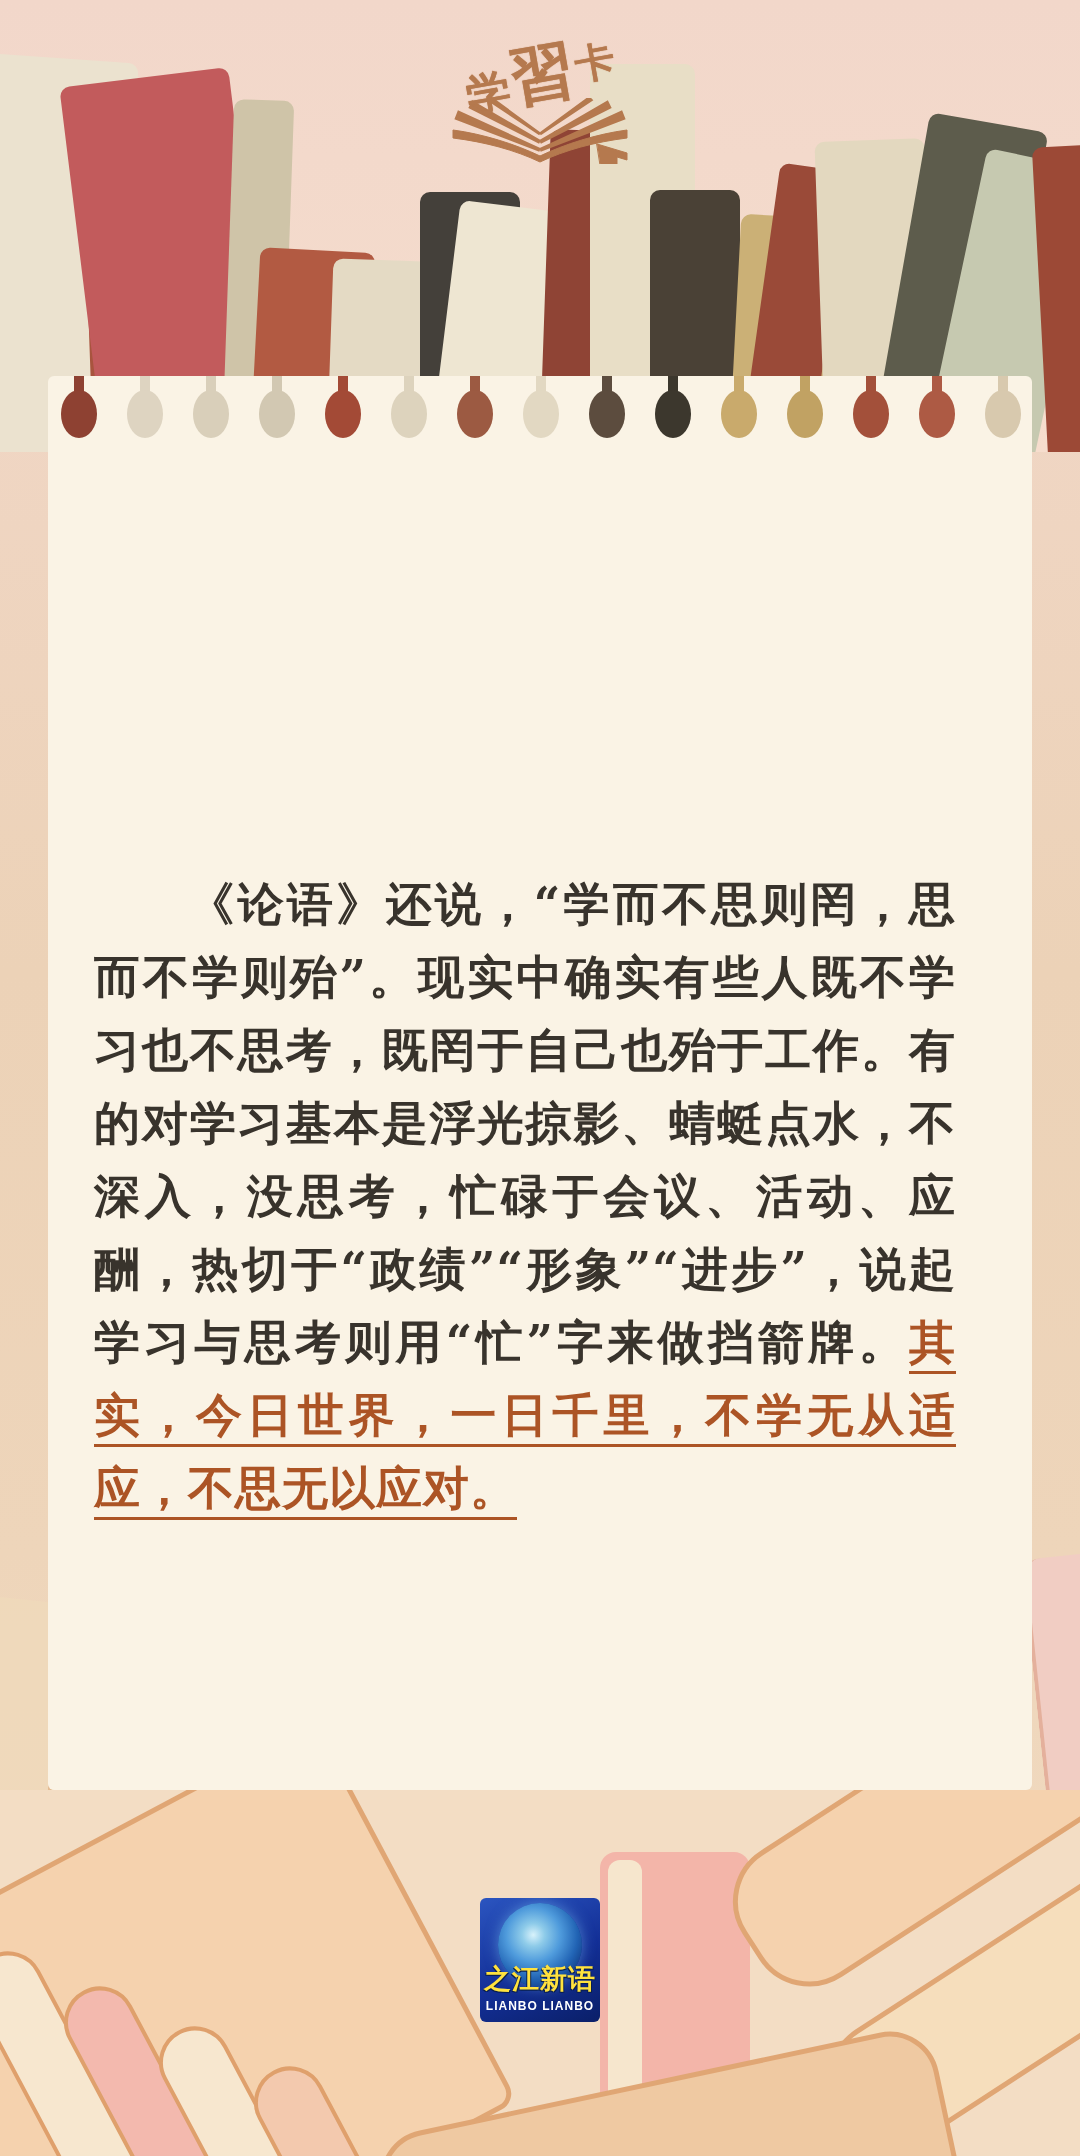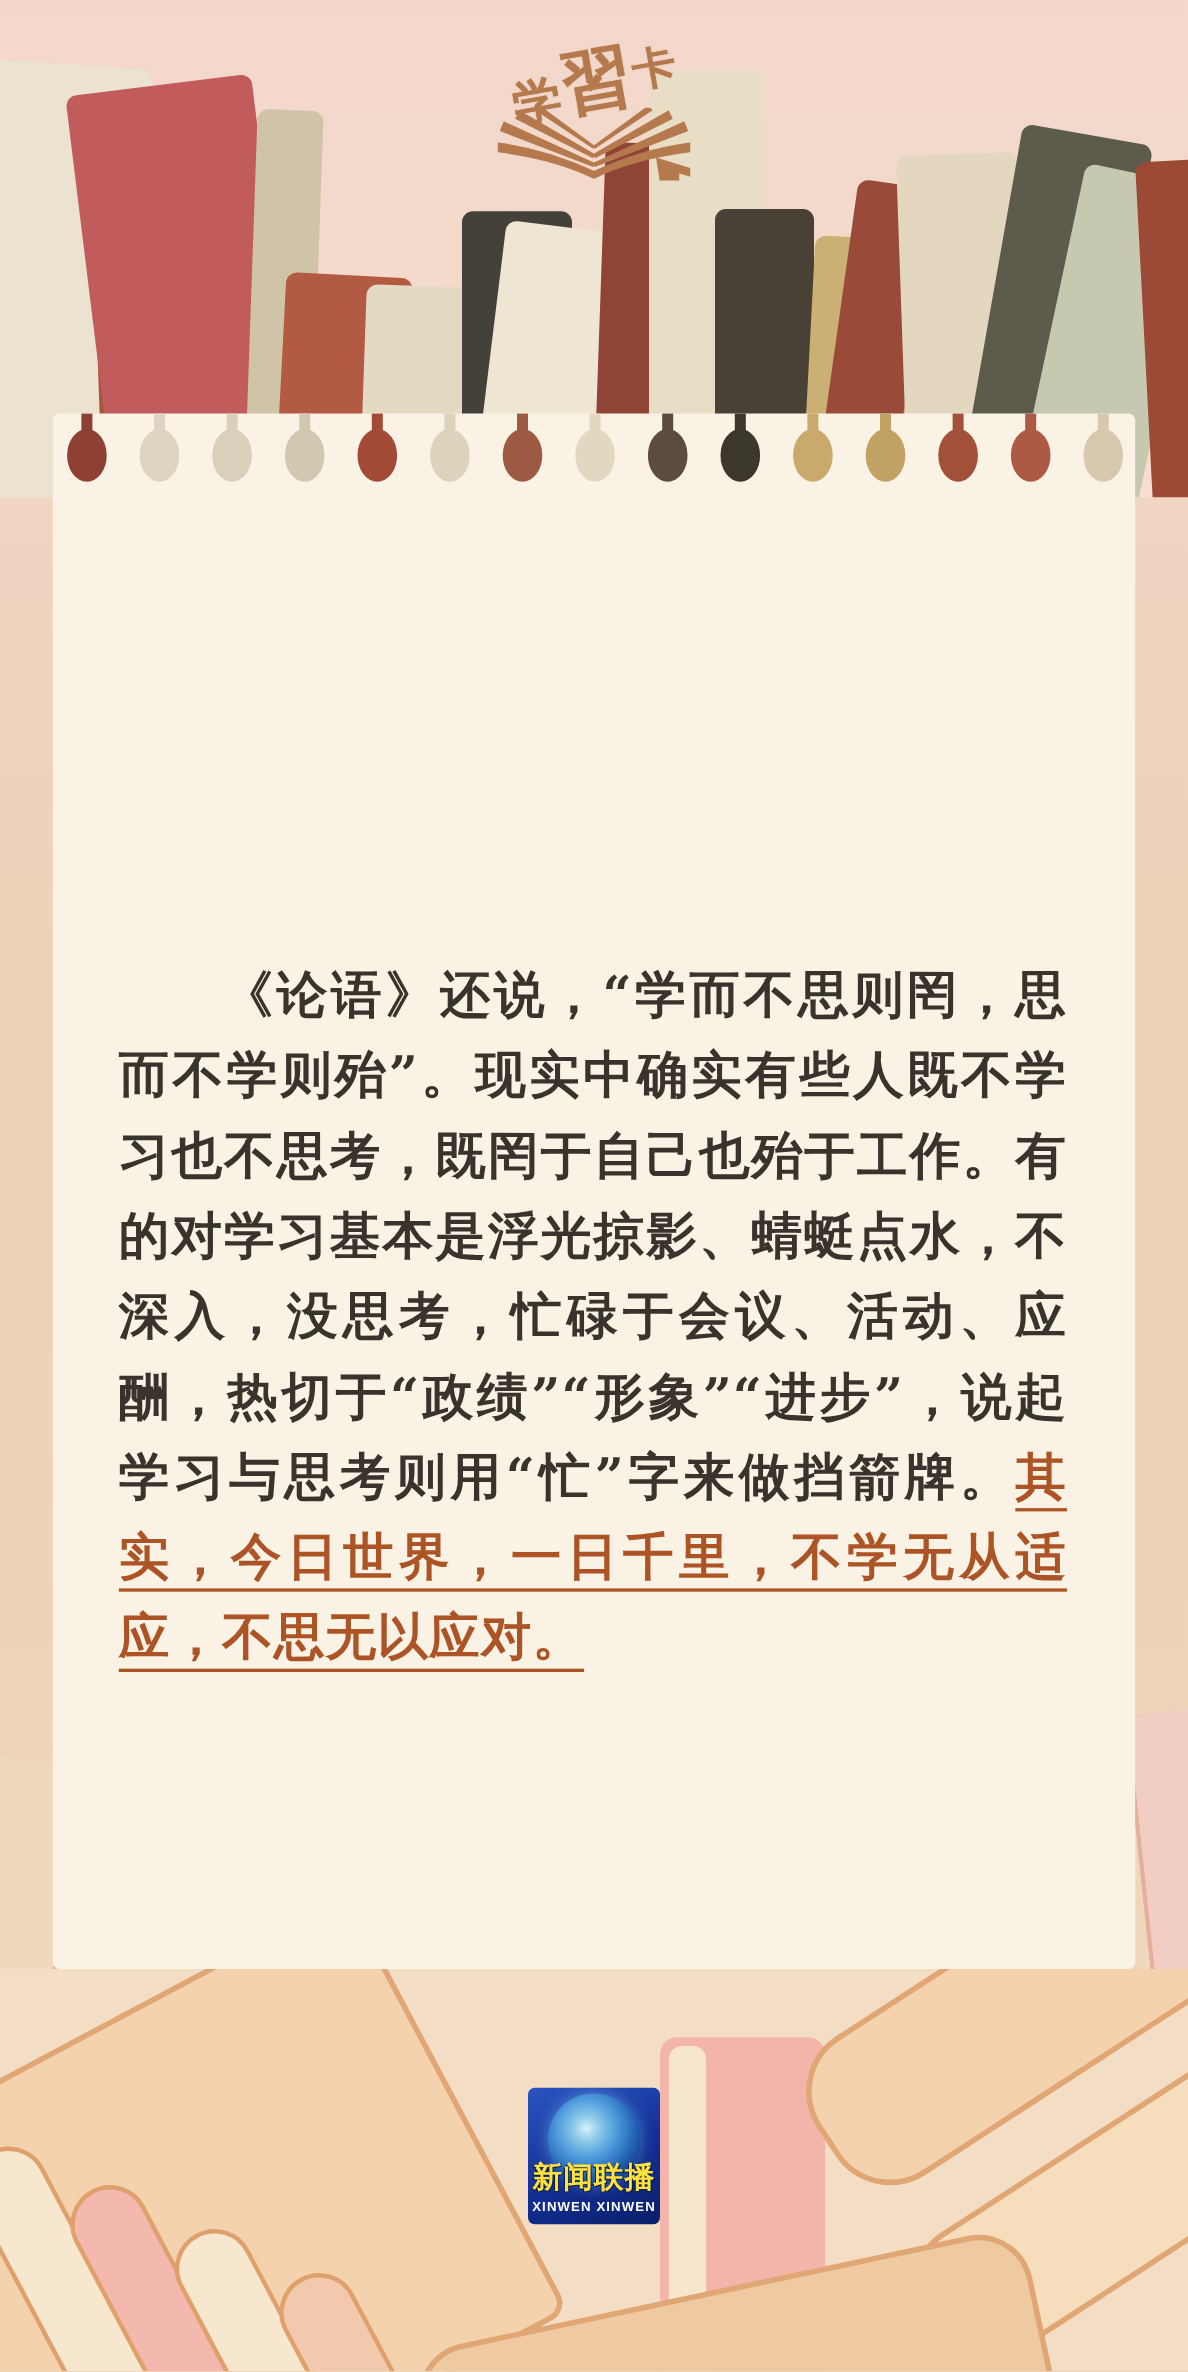--- a/index.html
+++ b/index.html
@@ -30,21 +30,21 @@
   
   .title-box{position:absolute;left:161px;top:525px;width:773px;height:176px;z-index:3;
              background:linear-gradient(120deg,#8a4833 0%,#9b5340 50%,#a85f48 100%);
              display:flex;align-items:center;justify-content:center;}
   .title-box .bracket{position:absolute;top:16px;bottom:16px;width:56px;}
   .title-box .bracket.l{left:14px;border-left:11px solid #fdfaf3;border-top:11px solid #fdfaf3;border-bottom:11px solid #fdfaf3;}
   .title-box .bracket.r{right:14px;border-right:11px solid #fdfaf3;border-top:11px solid #fdfaf3;border-bottom:11px solid #fdfaf3;}
   .title-text{color:#fdfaf3;font-size:96px;font-weight:bold;letter-spacing:3px;white-space:nowrap;}
 
   
-  .body-text{position:absolute;left:108px;top:822px;width:862px;z-index:3;
+  .body-text{position:absolute;left:94px;top:822px;width:862px;z-index:3;
              font-size:46px;line-height:73px;letter-spacing:1px;color:#38332c;
              text-align:justify;text-indent:2.05em;font-weight:bold;}
   .body-text .hl{color:#ac5425;text-decoration:underline;text-decoration-color:#ac5425;
                  text-decoration-thickness:3px;text-underline-offset:13px;}
 
   
   .attr-band{position:absolute;left:225px;top:1567px;width:731px;height:125px;z-index:3;
              background:#f0d9c5;color:#5b564c;font-size:32px;line-height:50px;
              text-align:right;padding:14px 22px 0 0;box-sizing:border-box;
              font-family:"Liberation Sans","DejaVu Sans",sans-serif;}
@@ -195,17 +195,17 @@
     <div class="pinkbook" style="left:600px;top:62px;width:150px;height:320px;">
       <span class="pages"></span>
     </div>
     <div class="slab" style="left:700px;top:-90px;width:620px;height:140px;transform:rotate(-33deg);border-radius:60px 18px 18px 60px;"></div>
     <div class="slab" style="left:790px;top:90px;width:620px;height:120px;transform:rotate(-33deg);border-radius:60px 18px 18px 60px;background:#f6debc;"></div>
     <div class="slab" style="left:380px;top:290px;width:560px;height:140px;transform:rotate(-12deg);border-radius:50px 50px 14px 14px;background:#efc9a2;"></div>
   </div>
 
   <div class="cctv">
     <div class="globe"></div>
-    <div class="cctv-cn">新闻联播</div>
-    <div class="cctv-en">XINWEN  XINWEN</div>
+    <div class="cctv-cn">之江新语</div>
+    <div class="cctv-en">LIANBO  LIANBO</div>
   </div>
 
 </div>
 
 </body></html>

